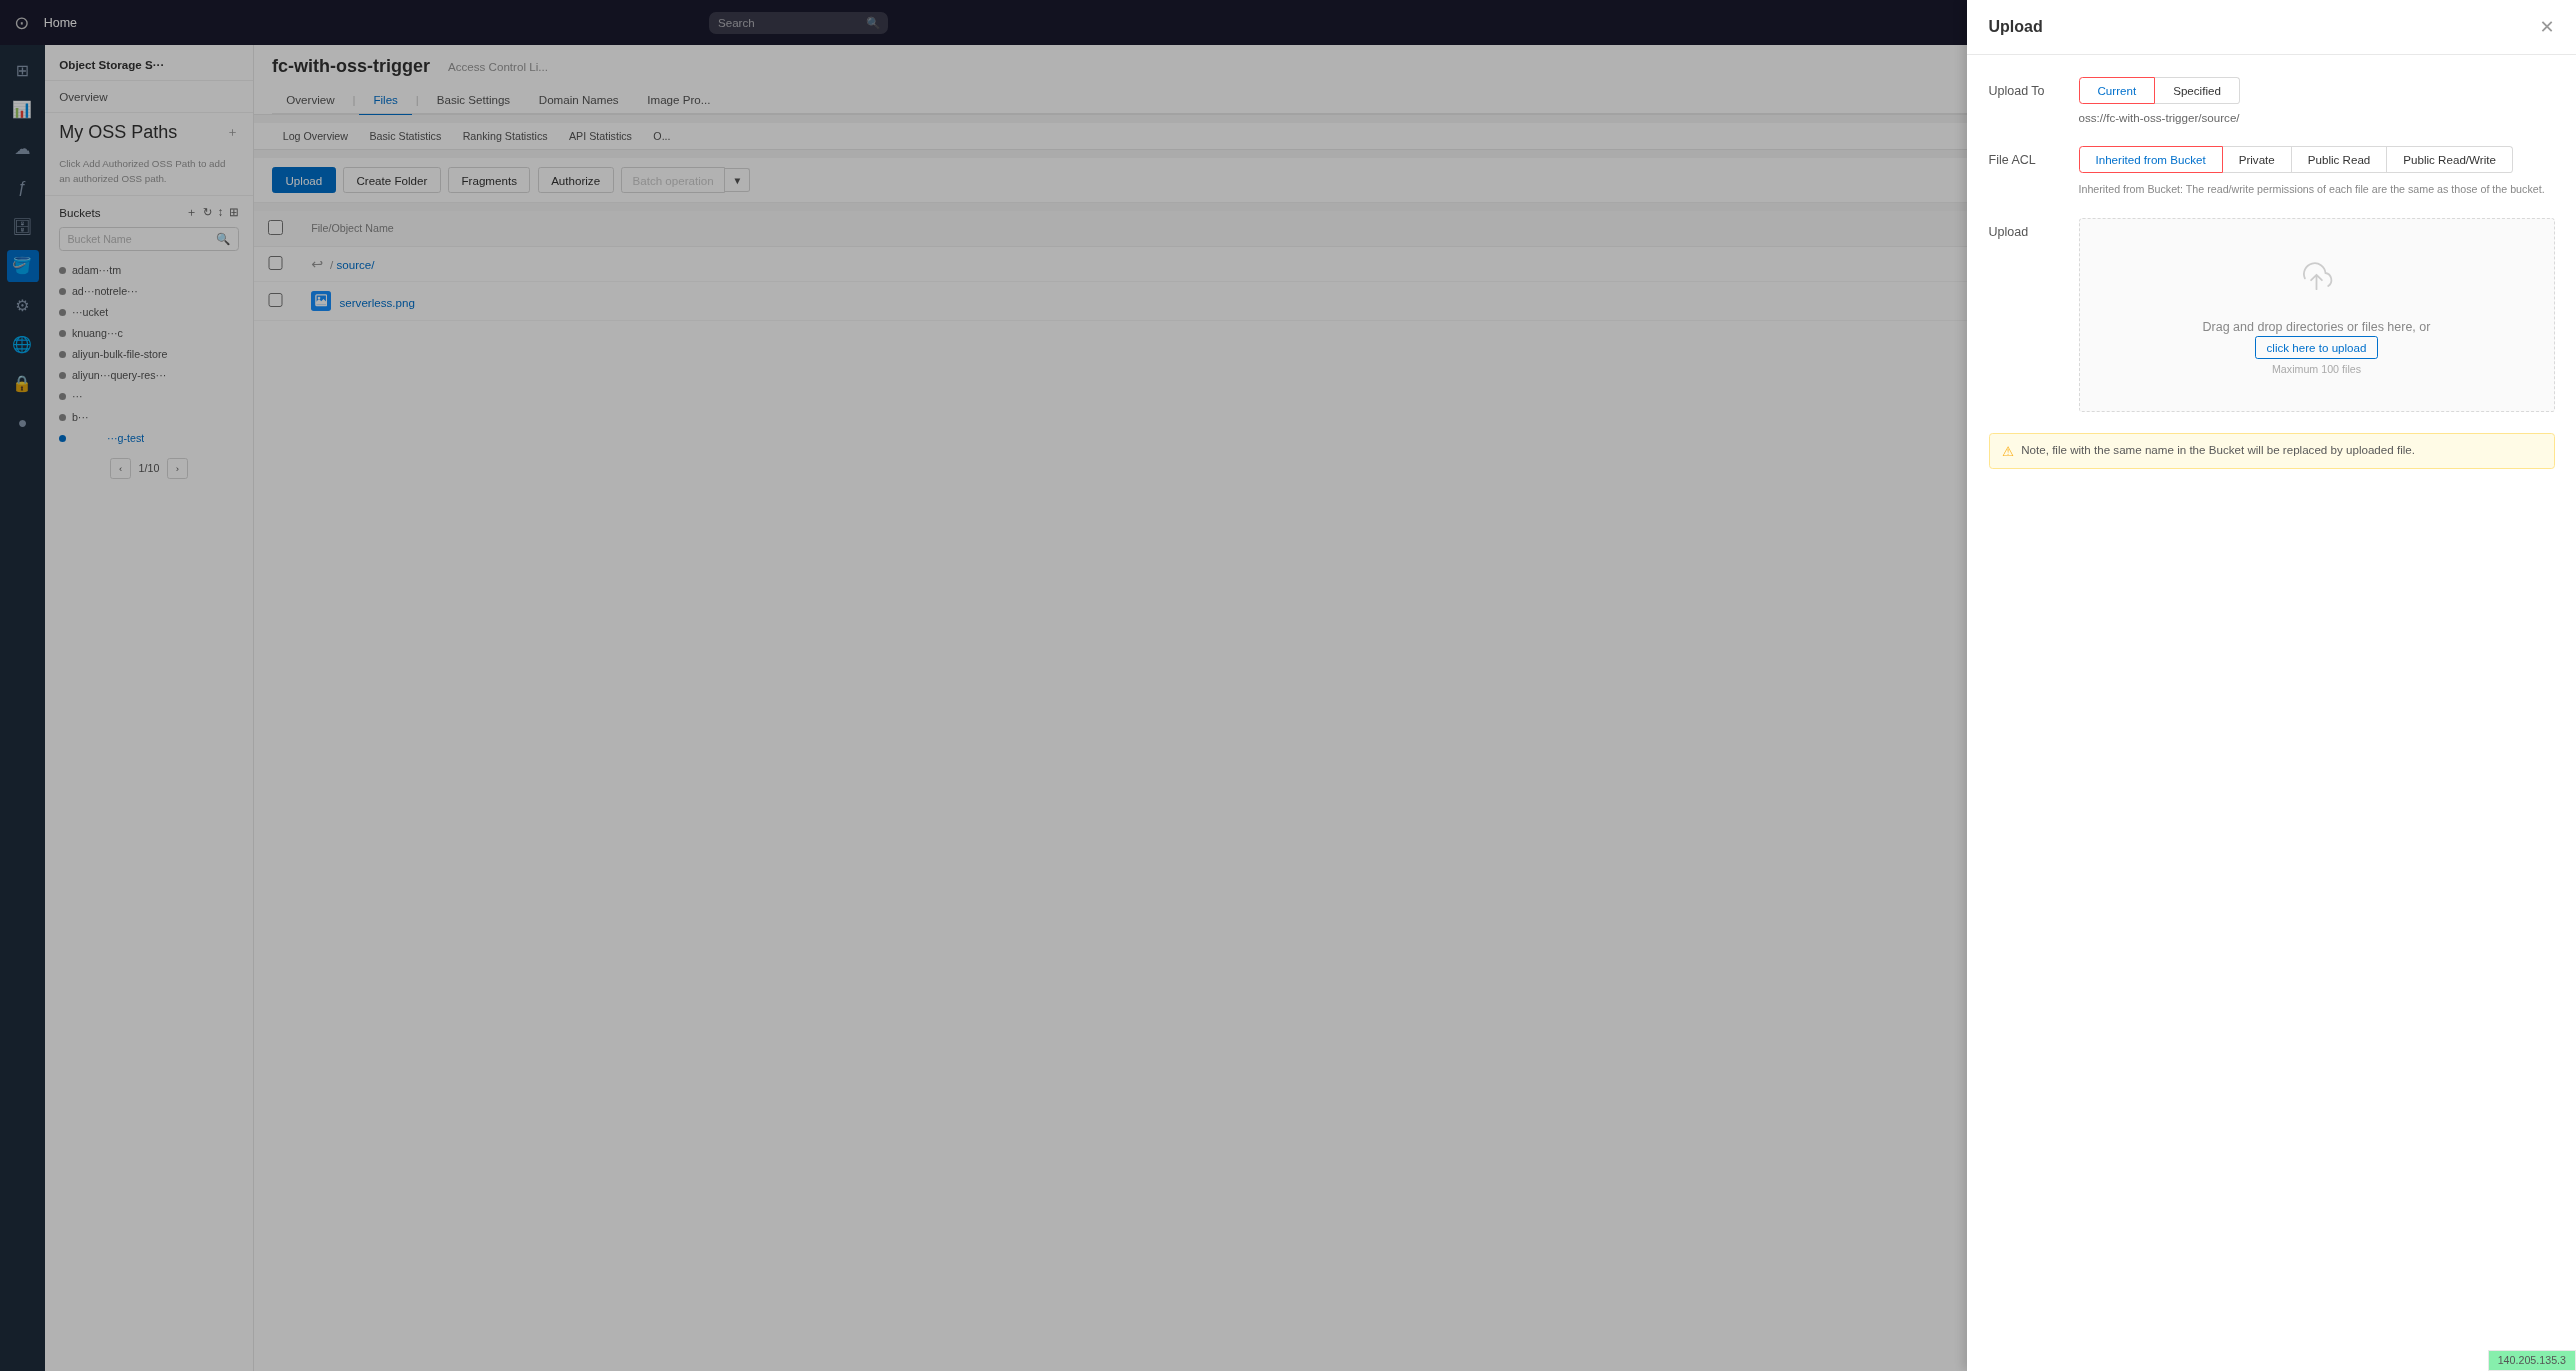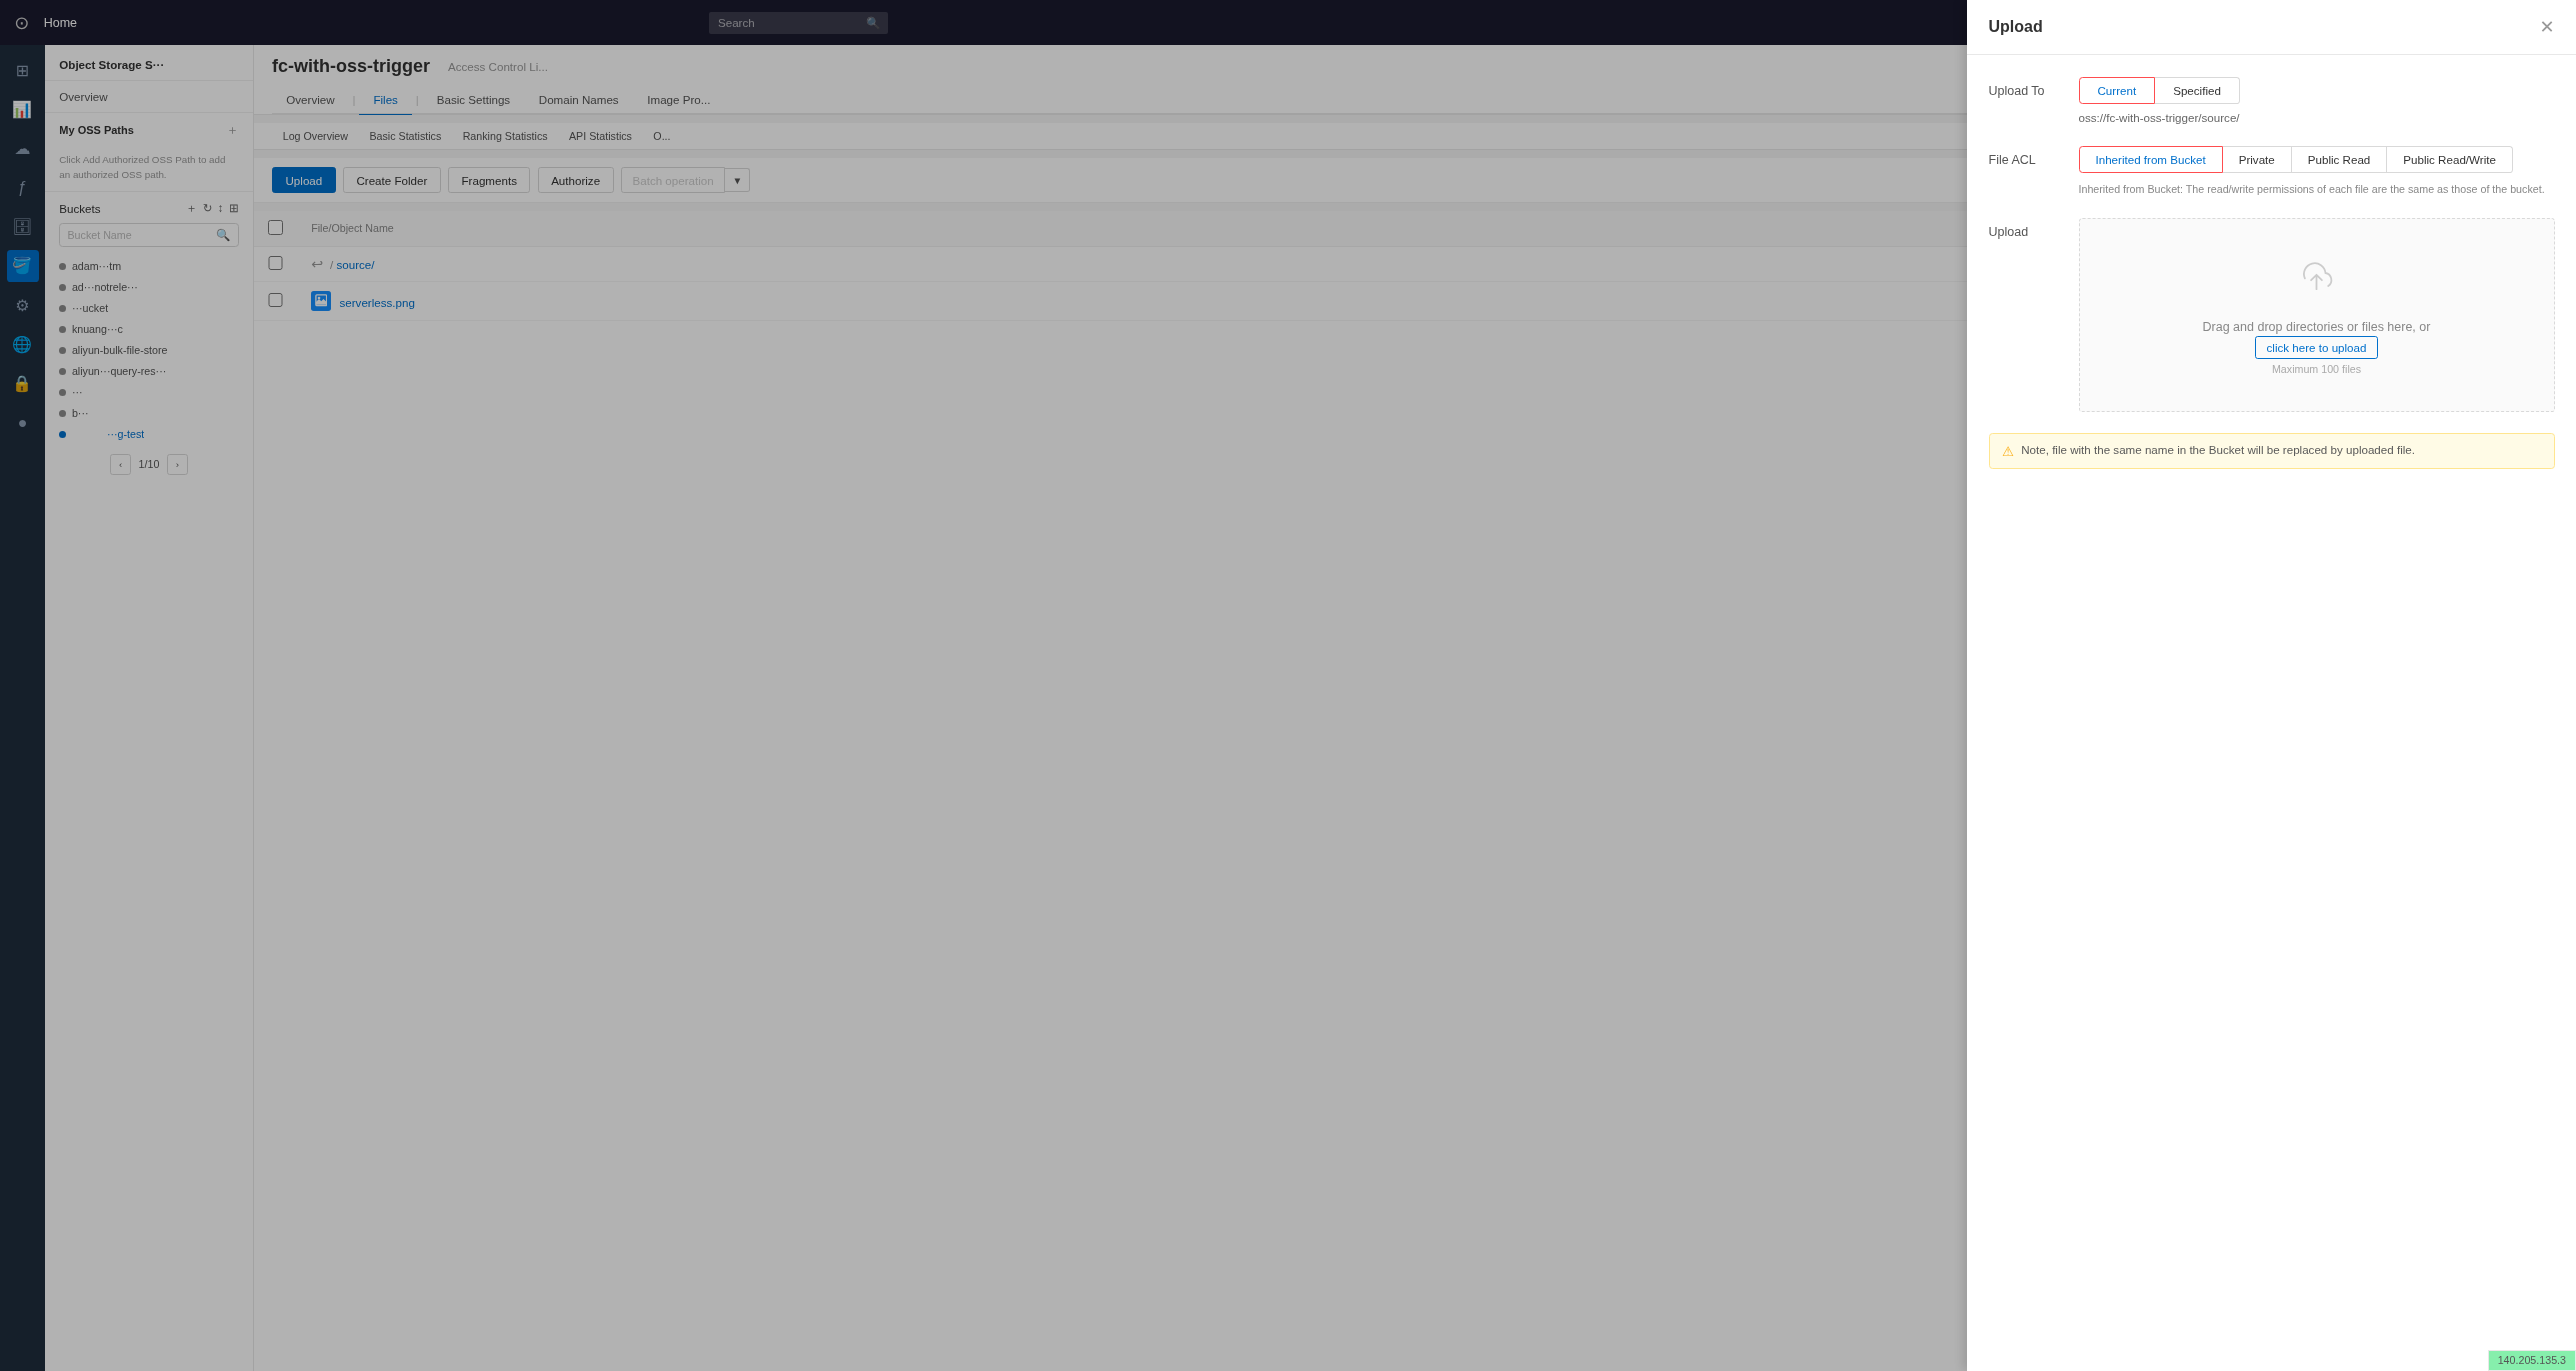--- a/index.html
+++ b/index.html
@@ -5,21 +5,21 @@
     * { box-sizing: border-box; margin: 0; padding: 0; }
     body { font-family: -apple-system, BlinkMacSystemFont, 'Segoe UI', sans-serif; font-size: 11.6px; background: #f5f5f5; overflow: hidden; }
 
     
     .top-nav {
       display: flex; align-items: center; height: 45px; background: #1a1a2e; padding: 0 14.3px; gap: 14.3px; position: fixed; top: 0; left: 0; right: 0; z-index: 100;
     }
     .nav-home-icon { color: #ccc; font-size: 18px; cursor: pointer; }
     .nav-home-label { color: #fff; font-size: 12.5px; cursor: pointer; }
     .nav-search { flex: 0 0 179px; margin: 0 auto; position: relative; }
-    .nav-search input { width: 100%; padding: 4.5px 27px 4.5px 9px; border-radius: 2px; border: none; background: rgba(255,255,255,0.15); color: #fff; font-size: 11.6px; }
+    .nav-search input { width: 100%; padding: 4.5px 27px 4.5px 9px; border-radius: 7px; border: none; background: rgba(255,255,255,0.15); color: #fff; font-size: 11.6px; }
     .nav-search input::placeholder { color: rgba(255,255,255,0.6); }
     .nav-search-icon { position: absolute; right: 7.2px; top: 50%; transform: translateY(-50%); color: rgba(255,255,255,0.6); }
     .nav-right { display: flex; align-items: center; gap: 14.3px; margin-left: auto; }
     .nav-messages { color: #fff; font-size: 11.6px; position: relative; cursor: pointer; }
     .nav-badge { background: #ff4d4f; color: #fff; font-size: 9px; padding: 0.9px 3.6px; border-radius: 7.2px; position: absolute; top: -5.4px; right: -10.7px; }
     .nav-link { color: #fff; font-size: 11.6px; cursor: pointer; }
     .nav-avatar { width: 29px; height: 29px; border-radius: 50%; background: #666; display: flex; align-items: center; justify-content: center; color: #fff; font-size: 12.5px; cursor: pointer; }
 
     
     .main-layout { display: flex; height: calc(100vh - 45px); margin-top: 45px; }
@@ -27,21 +27,21 @@
     
     .icon-sidebar { width: 45px; background: #1f2d3d; display: flex; flex-direction: column; align-items: center; padding-top: 9px; gap: 7.2px; flex-shrink: 0; }
     .icon-sidebar-item { width: 32px; height: 32px; display: flex; align-items: center; justify-content: center; border-radius: 3.6px; color: #8a9bb0; font-size: 16px; cursor: pointer; }
     .icon-sidebar-item.active { background: #0070cc; color: #fff; }
 
     
     .left-panel { width: 209px; background: #fff; border-right: 0.9px solid #e8e8e8; display: flex; flex-direction: column; flex-shrink: 0; overflow-y: auto; }
     .left-panel-title { padding: 12.5px 14.3px 9px; font-size: 11.6px; font-weight: 600; color: #333; border-bottom: 0.9px solid #f0f0f0; }
     .left-section { padding: 9px 14.3px; }
     .left-section-header { display: flex; align-items: center; justify-content: space-between; margin-bottom: 5.4px; }
-    .left-section-label { font-size: 11px; color: #333; font-weight: 700; }
+    .left-section-label { font-size: 18px; color: #333; font-weight: 400; }
     .left-section-action { color: #999; font-size: 12.5px; cursor: pointer; }
     .left-oss-hint { font-size: 9.8px; color: #999; line-height: 1.5; padding: 0 14.3px 9px; }
     .buckets-section { padding: 9px 14.3px; flex: 1; }
     .buckets-header { display: flex; align-items: center; justify-content: space-between; margin-bottom: 7.2px; }
     .buckets-label { font-size: 11.6px; color: #333; font-weight: 500; }
     .buckets-icons { display: flex; gap: 5.4px; }
     .bucket-icon-btn { color: #666; font-size: 11.6px; cursor: pointer; }
     .bucket-search { display: flex; align-items: center; border: 0.9px solid #d9d9d9; border-radius: 3.6px; padding: 3.6px 7.2px; margin-bottom: 9px; }
     .bucket-search input { border: none; outline: none; font-size: 10.7px; width: 100%; color: #333; }
     .bucket-search input::placeholder { color: #bbb; }

